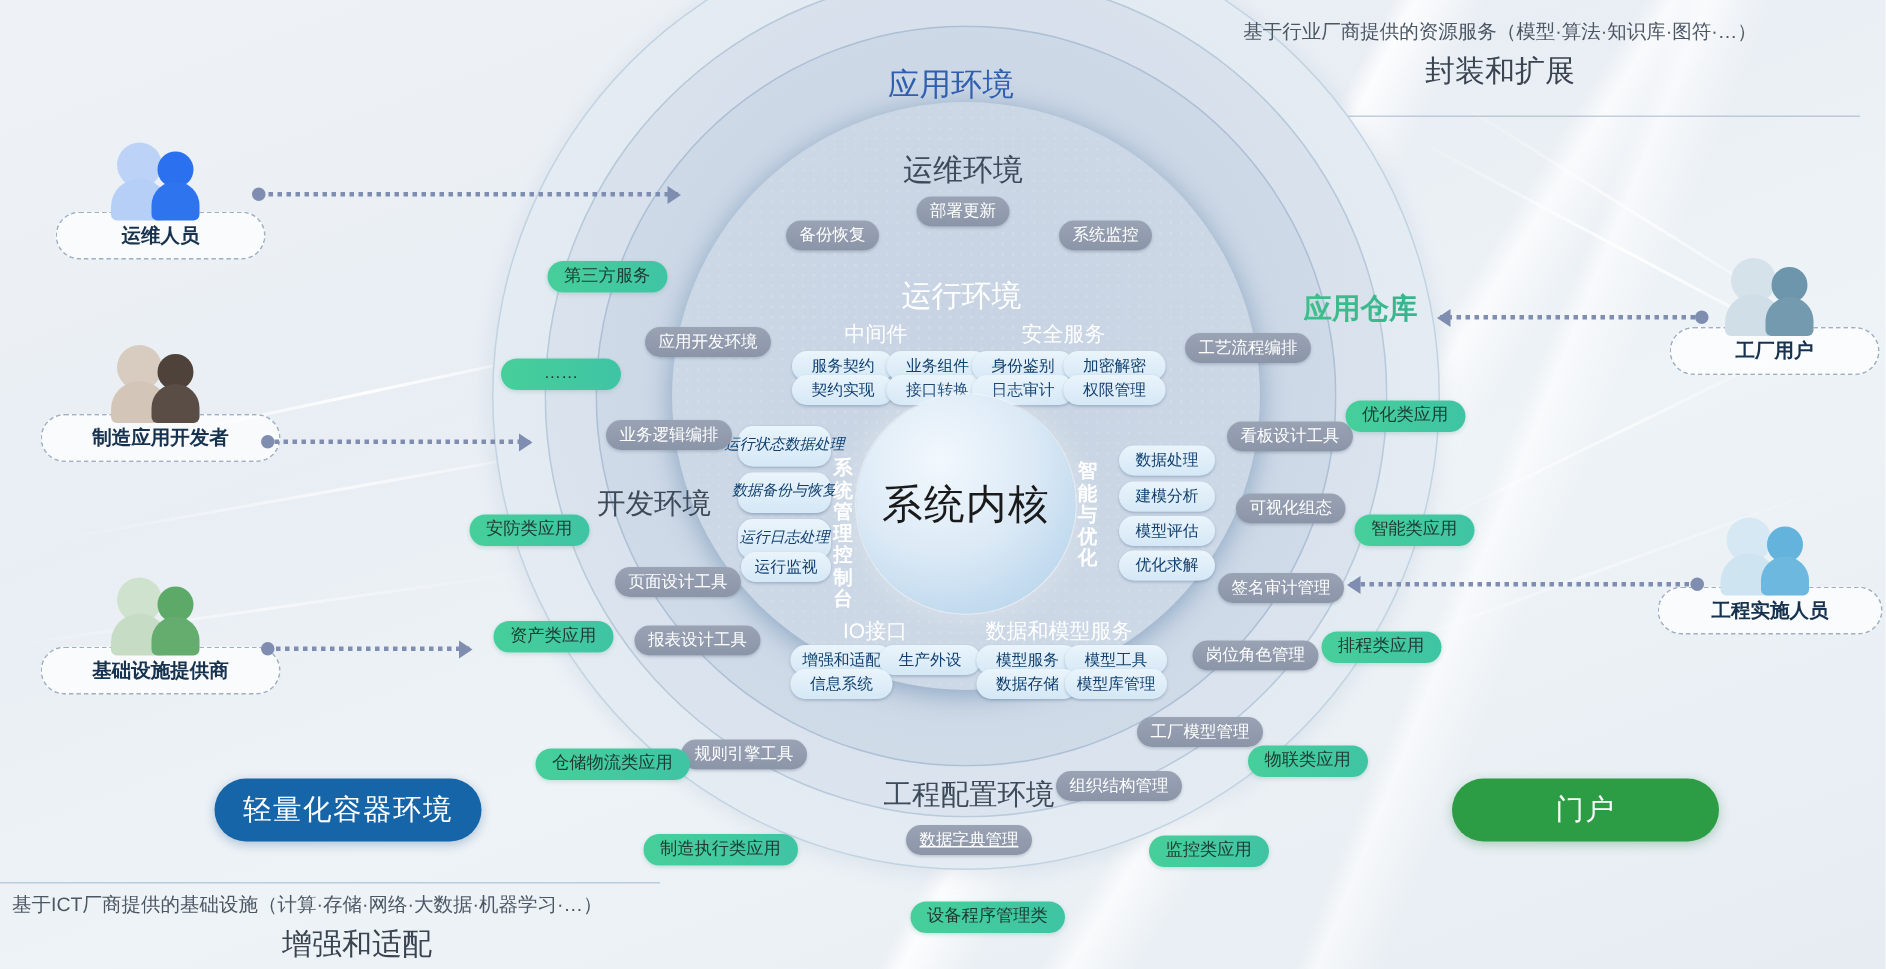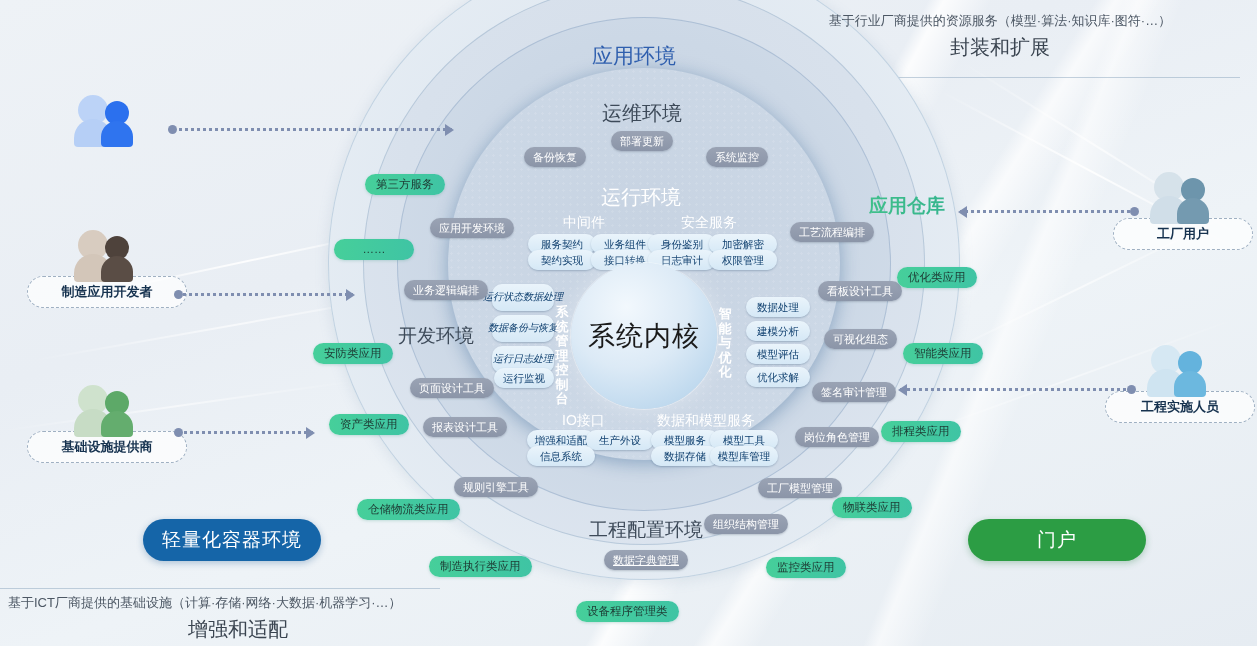--- a/index.html
+++ b/index.html
@@ -198,53 +198,54 @@
   <div class="sec-label big" style="left:657px;top:412px;">数据和模型服务</div>
   <div class="pill lightblue" style="left:651px;top:430px;width:52px;">模型服务</div>
   <div class="pill lightblue" style="left:710px;top:430px;width:52px;">模型工具</div>
   <div class="pill lightblue" style="left:651px;top:446px;width:52px;">数据存储</div>
   <div class="pill lightblue" style="left:710px;top:446px;width:52px;">模型库管理</div>
 
   <div class="pill gray" style="left:430px;top:218px;">应用开发环境</div>
   <div class="pill gray" style="left:404px;top:280px;">业务逻辑编排</div>
   <div class="pill gray" style="left:410px;top:378px;">页面设计工具</div>
   <div class="pill gray" style="left:423px;top:417px;">报表设计工具</div>
-  <div class="pill gray" style="left:454px;top:477px;text-align:right;">规则引擎工具</div>
+  <div class="pill gray" style="left:454px;top:493px;text-align:right;">规则引擎工具</div>
 
   <div class="pill gray" style="left:790px;top:222px;">工艺流程编排</div>
   <div class="pill gray" style="left:818px;top:281px;">看板设计工具</div>
   <div class="pill gray" style="left:824px;top:329px;">可视化组态</div>
   <div class="pill gray" style="left:812px;top:382px;">签名审计管理</div>
   <div class="pill gray" style="left:795px;top:427px;">岗位角色管理</div>
   <div class="pill gray" style="left:758px;top:478px;">工厂模型管理</div>
 
   <div class="pill gray" style="left:704px;top:514px;">组织结构管理</div>
   <div class="pill gray" style="left:604px;top:550px;text-decoration:underline;">数据字典管理</div>
 
   <div class="pill green" style="left:365px;top:174px;">第三方服务</div>
   <div class="pill green" style="left:334px;top:239px;width:58px;">……</div>
   <div class="pill green" style="left:313px;top:343px;">安防类应用</div>
   <div class="pill green" style="left:329px;top:414px;">资产类应用</div>
   <div class="pill green" style="left:357px;top:499px;">仓储物流类应用</div>
   <div class="pill green" style="left:429px;top:556px;">制造执行类应用</div>
-  <div class="pill green" style="left:576px;top:601px;">设备程序管理类</div>
+  <div class="pill green" style="left:607px;top:601px;">设备程序管理类</div>
 
   <div class="pill green" style="left:897px;top:267px;">优化类应用</div>
   <div class="pill green" style="left:903px;top:343px;">智能类应用</div>
   <div class="pill green" style="left:881px;top:421px;">排程类应用</div>
   <div class="pill green" style="left:832px;top:497px;">物联类应用</div>
   <div class="pill green" style="left:766px;top:557px;">监控类应用</div>
 
   <div class="persona" style="left:37px;top:95px;width:140px;">
     <div class="glyph">
       <div class="h1" style="background:#bcd3f7;"></div>
       <div class="b1" style="background:#b6cff6;"></div>
       <div class="h2" style="background:#2b70ee;"></div>
       <div class="b2" style="background:#2f74ef;"></div>
     </div>
+    <div class="tag">运维人员</div>
   </div>
 
   <div class="persona" style="left:27px;top:230px;width:160px;">
     <div class="glyph">
       <div class="h1" style="background:#d8ccc0;"></div>
       <div class="b1" style="background:#d3c6b9;"></div>
       <div class="h2" style="background:#4e423b;"></div>
       <div class="b2" style="background:#5a4d45;"></div>
     </div>
     <div class="tag">制造应用开发者</div>

